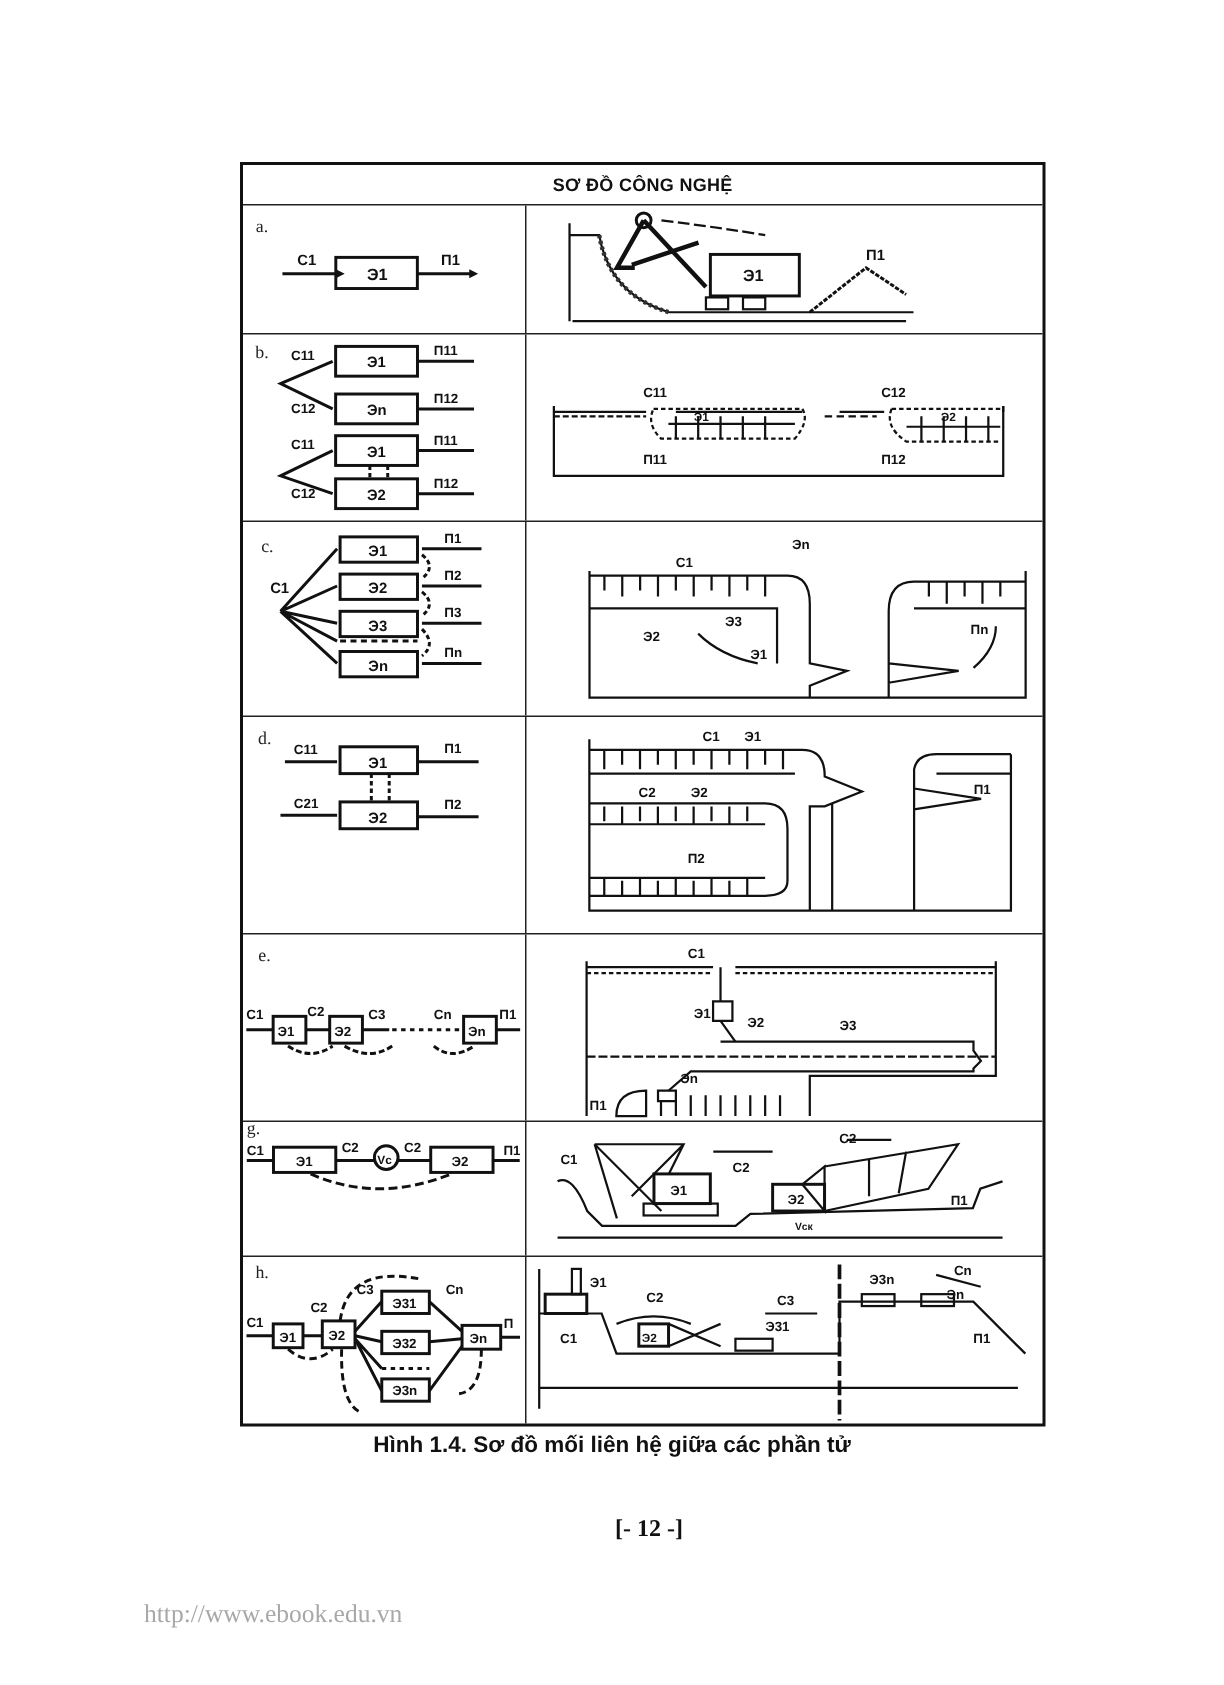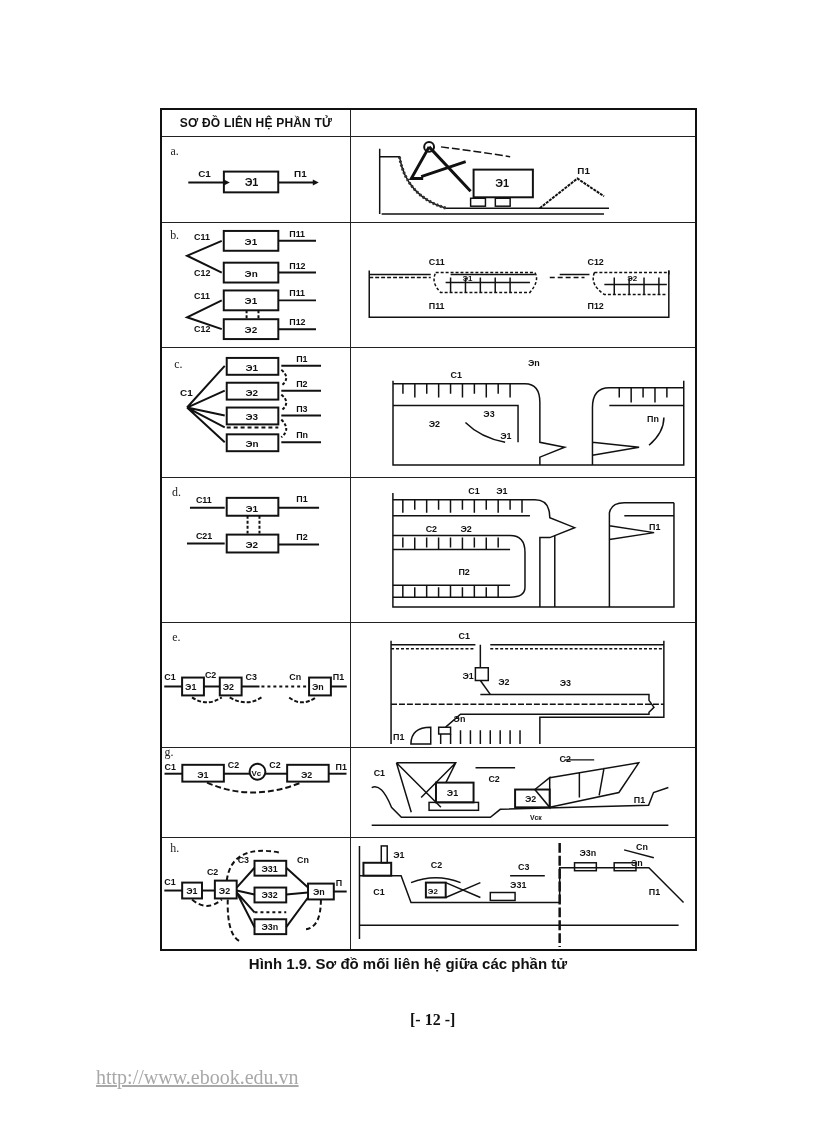--- a/index.html
+++ b/index.html
@@ -8,30 +8,30 @@
   .row { display:flex; border-top:1.5px solid #222; box-sizing:border-box; }
   .row:first-child { border-top:none; }
   .cell { box-sizing:border-box; position:relative; overflow:hidden; }
   .cell.left { width:189px; border-right:1.5px solid #222; }
   .cell.right { flex:1; }
   .hdr .cell { display:flex; align-items:center; justify-content:center; font-weight:bold; font-size:12px; color:#111; letter-spacing:0.2px; }
   .cell svg { position:absolute; left:0; top:0; width:100%; height:100%; }
   .lbl { font-family:"Liberation Sans", sans-serif; font-weight:bold; fill:#111; }
   .letter { font-family:"Liberation Serif", serif; font-size:12px; fill:#222; }
   .caption { position:absolute; left:0; width:816px; top:955px; text-align:center; font-weight:bold; font-size:15px; color:#111; }
-  .footer-url { position:absolute; left:96px; top:1066px; font-family:"Liberation Serif", serif; font-size:20px; color:#a8a8a8;text-decoration:underline; }
+  .footer-url { position:absolute; left:96px; top:1066px; font-family:"Liberation Serif", serif; font-size:17px; color:#a8a8a8; }
   .footer-page { position:absolute; left:410px; top:1011px; font-family:"Liberation Serif", serif; font-weight:bold; font-size:16px; color:#111; }
 </style>
 </head>
 <body>
 
 <div class="fig-table">
 
   <div class="row hdr" style="height:26px;">
-    <div class="cell left">SƠ ĐỒ LIÊN HỆ PHẦN TỬ</div>
+    <div class="cell right">SƠ ĐỒ CÔNG NGHỆ</div>
   </div>
 
   <div class="row" style="height:86px;">
     <div class="cell left">
       <svg viewBox="0 0 189 86">
         <text x="8" y="18" class="letter">a.</text>
         <line x1="26" y1="46" x2="62" y2="46" stroke="#111" stroke-width="2"></line>
         <polygon points="62,43 68,46 62,49" fill="#111"></polygon>
         <rect x="62" y="35" width="55" height="21" fill="none" stroke="#111" stroke-width="2"></rect>
         <line x1="117" y1="46" x2="155" y2="46" stroke="#111" stroke-width="2"></line>
@@ -357,15 +357,15 @@
         <text x="160" y="50" class="lbl" font-size="9">Э31</text>
         <text x="230" y="18" class="lbl" font-size="9">Э3n</text>
         <text x="287" y="12" class="lbl" font-size="9">Cn</text>
         <text x="282" y="28" class="lbl" font-size="9">Эn</text>
         <text x="300" y="58" class="lbl" font-size="9">П1</text>
       </svg>
     </div>
   </div>
 </div>
 
-<div class="caption">Hình 1.9. Sơ đồ mối liên hệ giữa các phần tử</div>
+<div class="caption">Hình 1.4. Sơ đồ mối liên hệ giữa các phần tử</div>
 <div class="footer-url">http://www.ebook.edu.vn</div>
 <div class="footer-page">[- 12 -]</div>
 
 </body></html>

